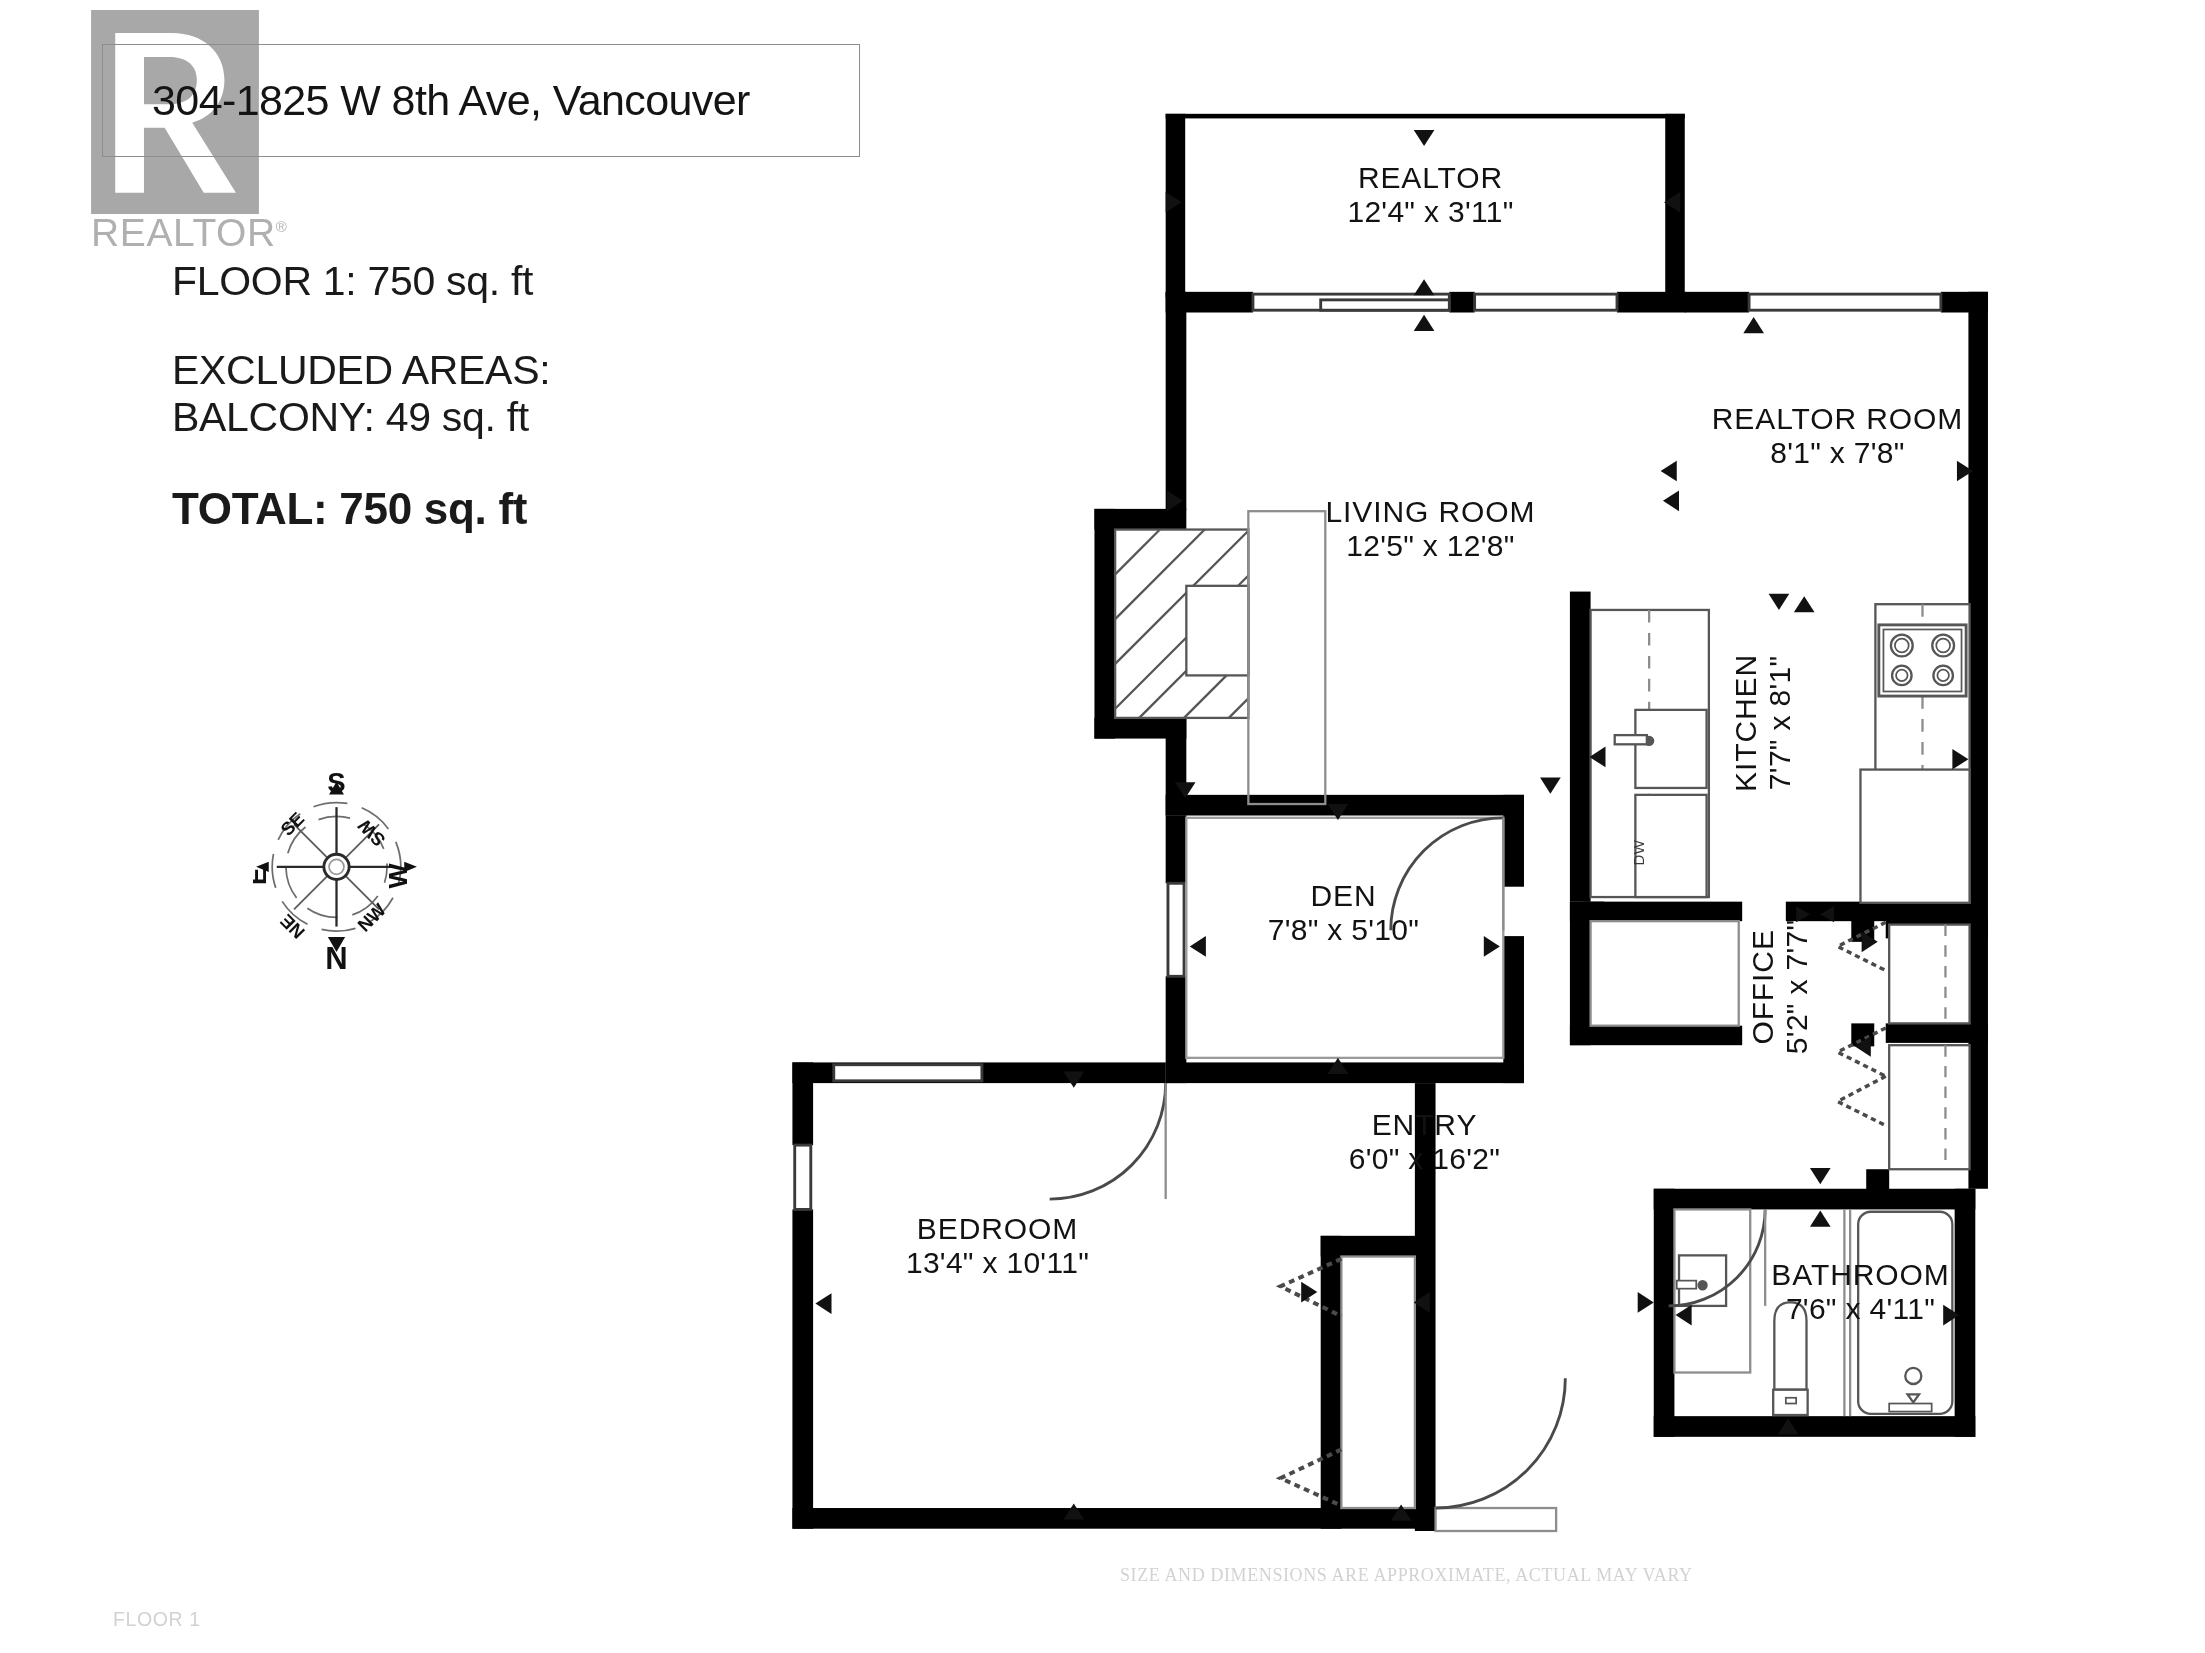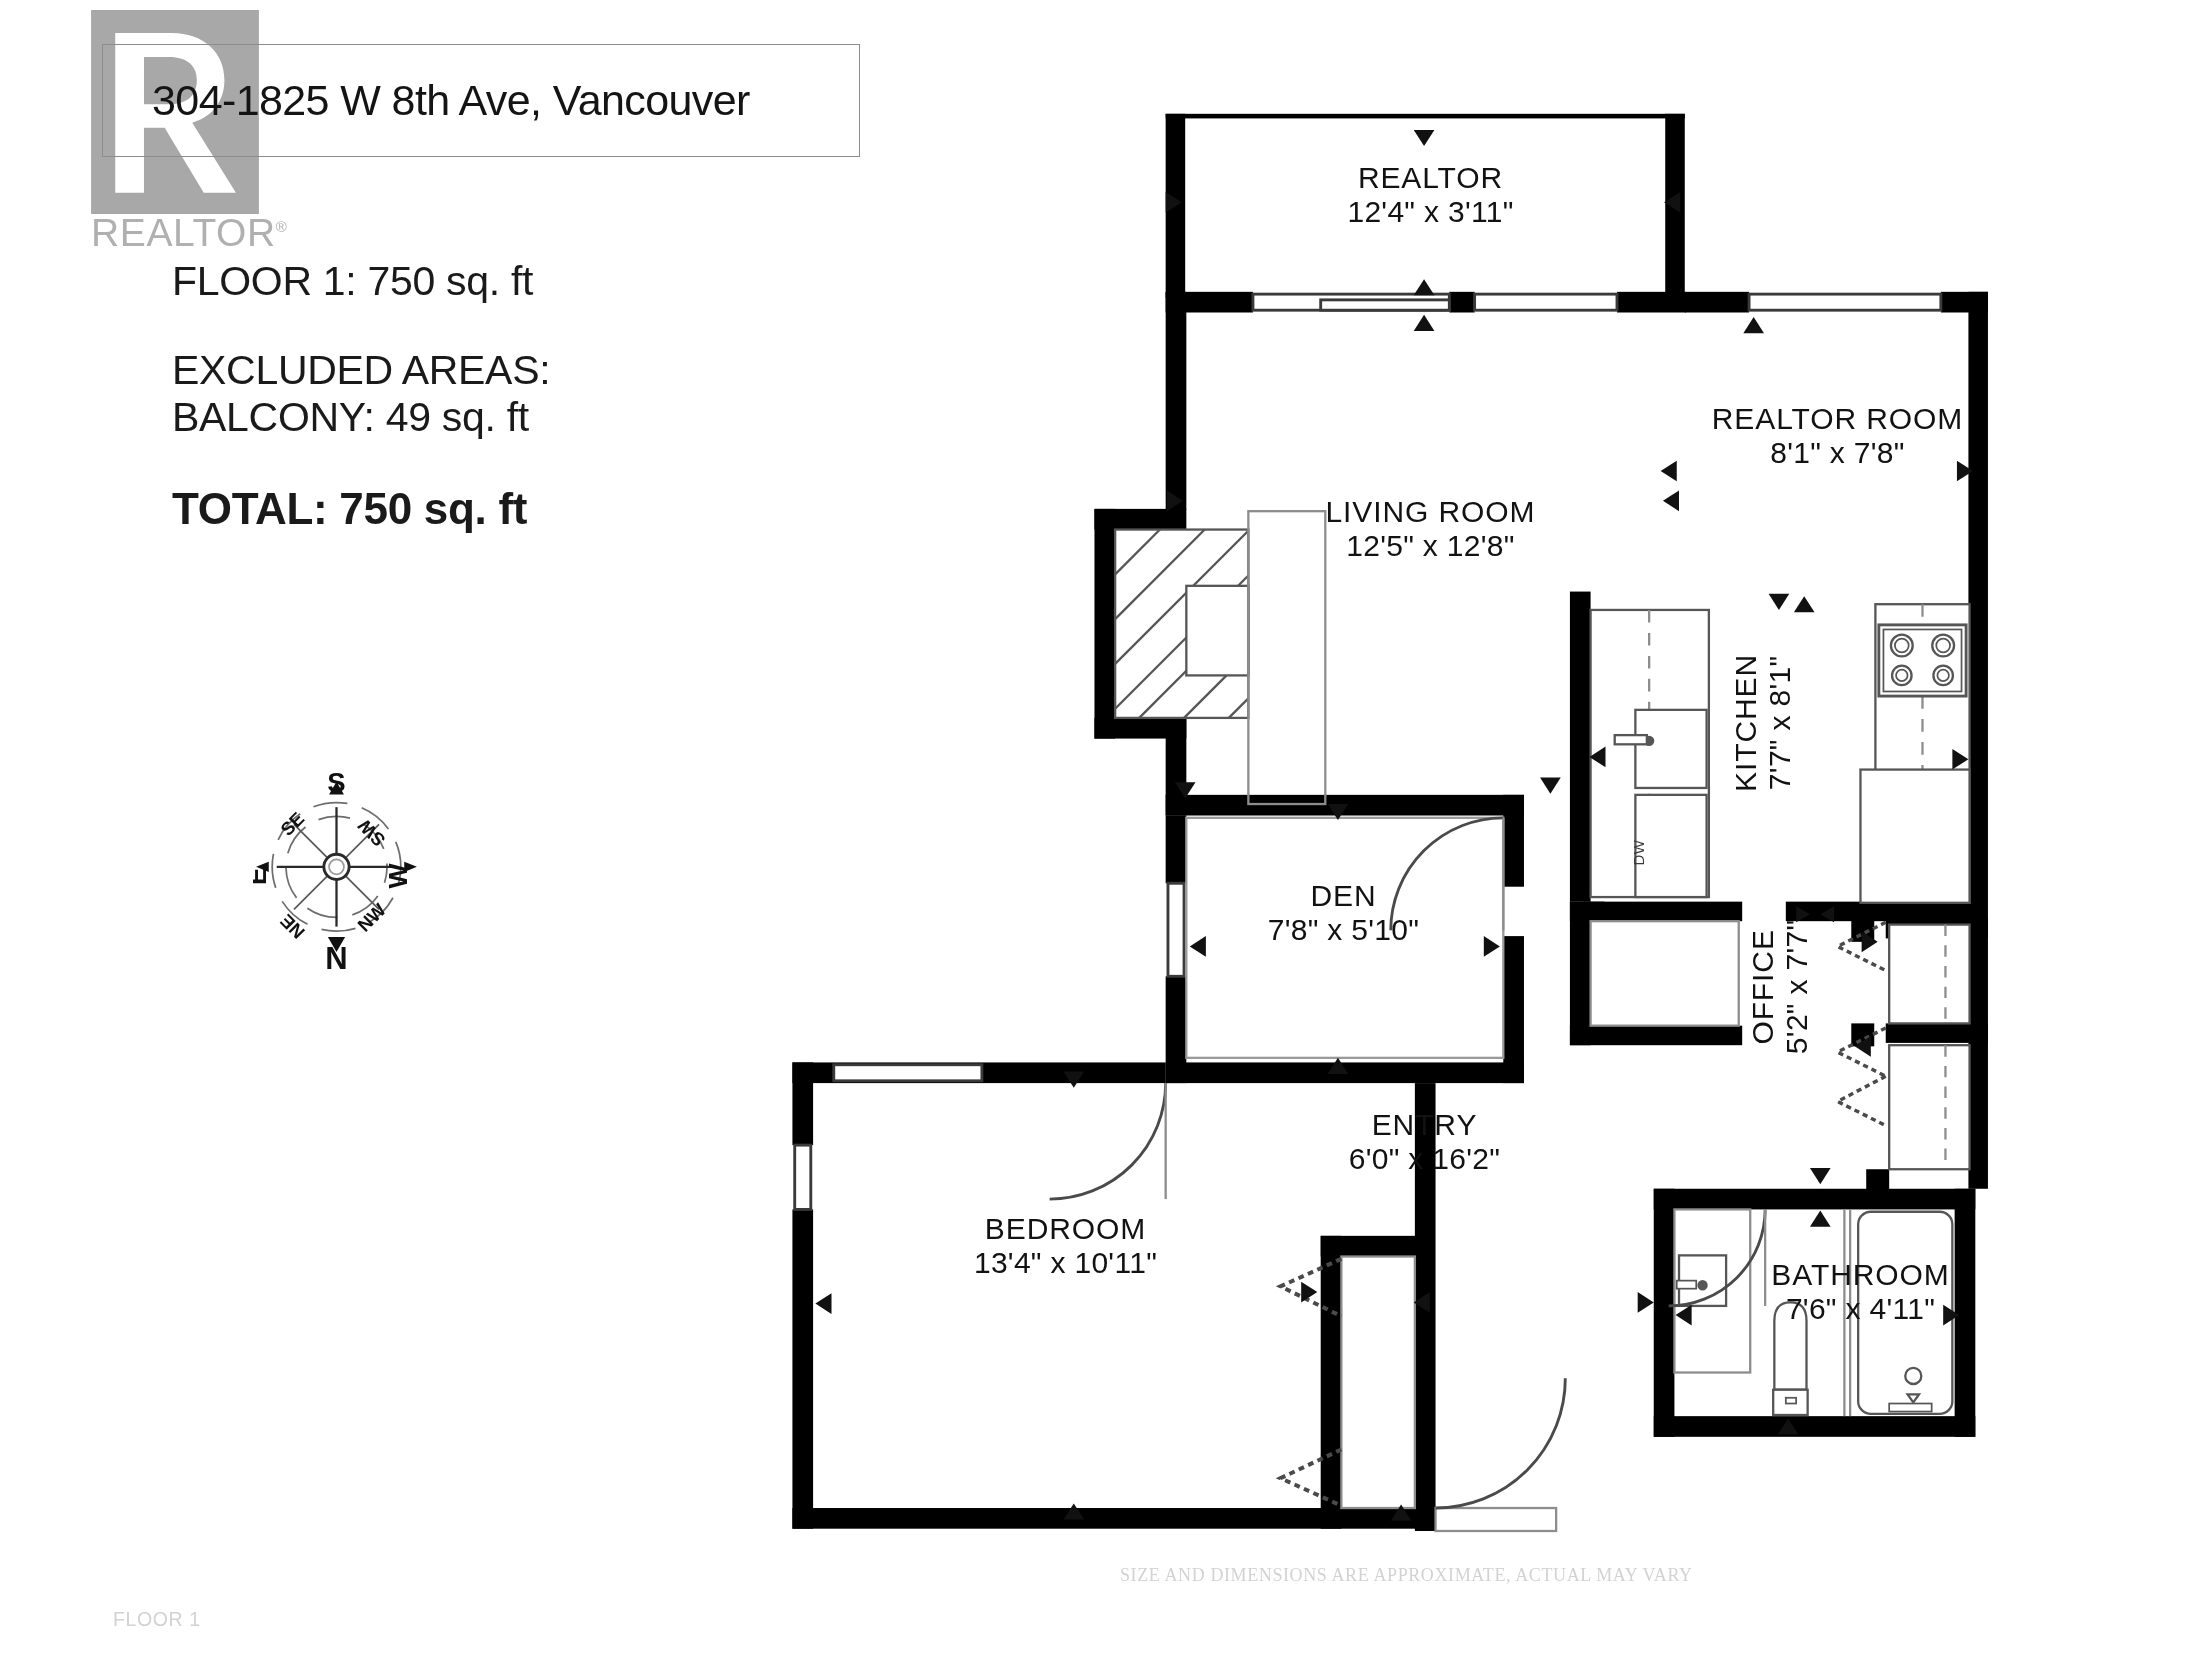--- a/index.html
+++ b/index.html
@@ -462,21 +462,21 @@
   <div class="room-label" style="left:1177px; top:879px; width:333px;">
     <span class="rname">DEN</span>
     <span class="rdim">7'8" x 5'10"</span>
   </div>
 
   <div class="room-label" style="left:1258px; top:1108px; width:333px;">
     <span class="rname">ENTRY</span>
     <span class="rdim">6'0" x 16'2"</span>
   </div>
 
-  <div class="room-label" style="left:870px; top:1212px; width:391px;">
+  <div class="room-label" style="left:802px; top:1212px; width:391px;">
     <span class="rname">BEDROOM</span>
     <span class="rdim">13'4" x 10'11"</span>
   </div>
 
   <div class="room-label" style="left:1688px; top:1258px; width:345px;">
     <span class="rname">BATHROOM</span>
     <span class="rdim">7'6" x 4'11"</span>
   </div>
 
   <div style="position:absolute; left:1625px; top:844px; font-size:15px; color:#3a3a3a;

